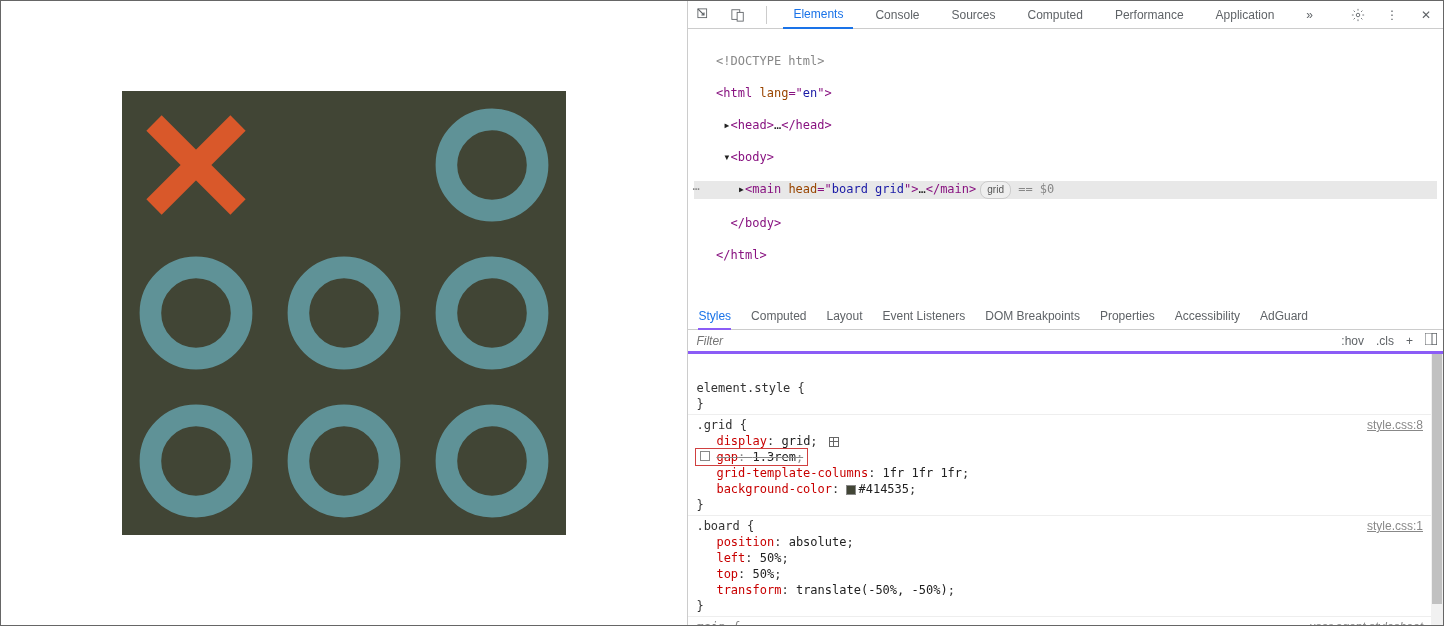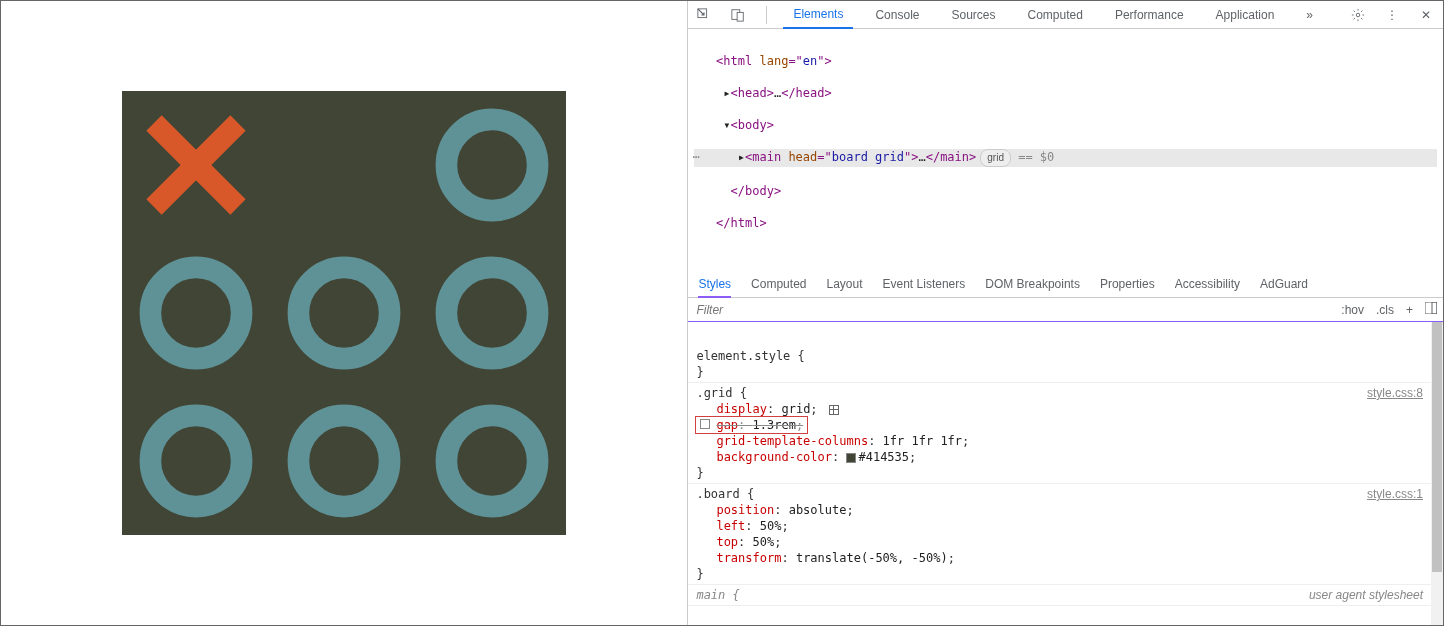--- a/index.html
+++ b/index.html
@@ -132,21 +132,21 @@
   .subtabs .st { cursor: default; }
   .subtabs .st.active {
     color: #1a73e8;
     padding-bottom: 5px;
     margin-bottom: -7px;
     border-bottom: 2px solid #8b5cf6;
   }
   .filterbar {
     display: flex;
     align-items: center;
-    border-bottom: 1px solid #8b5cf6;
+    border-bottom: 3px solid #8b5cf6;
     height: 24px;
     font-family: "Segoe UI", Arial, sans-serif;
   }
   .filterbar input {
     border: none;
     outline: none;
     flex: 1;
     padding: 2px 8px;
     font-size: 12px;
     color: #888;
@@ -304,20 +304,21 @@
         <svg width="14" height="14" viewBox="0 0 16 16">
             <circle cx="8" cy="8" r="2" fill="none" stroke="#5f6367"></circle>
             <path d="M8 1v2M8 13v2M1 8h2M13 8h2M3 3l1.5 1.5M11.5 11.5L13 13M3 13l1.5-1.5M11.5 4.5L13 3" stroke="#5f6367"></path>
           </svg>
       </span>
       <span class="endicon">⋮</span>
       <span class="endicon">✕</span>
     </div>
 
     <div class="dom-tree">
+<span class="line">   <span class="grey-text">&lt;!DOCTYPE html&gt;</span></span>
 <span class="line">   <span class="tag-punc">&lt;<span>html</span></span> <span class="attr-name">lang</span><span class="tag-punc">="</span><span class="attr-val">en</span><span class="tag-punc">"&gt;</span></span>
 <span class="line">    ▸<span class="tag-punc">&lt;<span>head</span>&gt;</span><span>…</span><span class="tag-punc">&lt;/<span>head</span>&gt;</span></span>
 <span class="line">    ▾<span class="tag-punc">&lt;<span>body</span>&gt;</span></span>
 <span class="line sel"><span class="dots">⋯</span>      ▸<span class="tag-punc">&lt;<span>main</span></span> <span class="attr-name">head</span><span class="tag-punc">="</span><span class="attr-val">board grid</span><span class="tag-punc">"&gt;</span><span>…</span><span class="tag-punc">&lt;/<span>main</span>&gt;</span><span class="badge">grid</span> <span class="grey-text">== $0</span></span>
 <span class="line">     <span class="tag-punc">&lt;/<span>body</span>&gt;</span></span>
 <span class="line">   <span class="tag-punc">&lt;/<span>html</span>&gt;</span></span>
     </div>
 
 
     <div class="subtabs">

